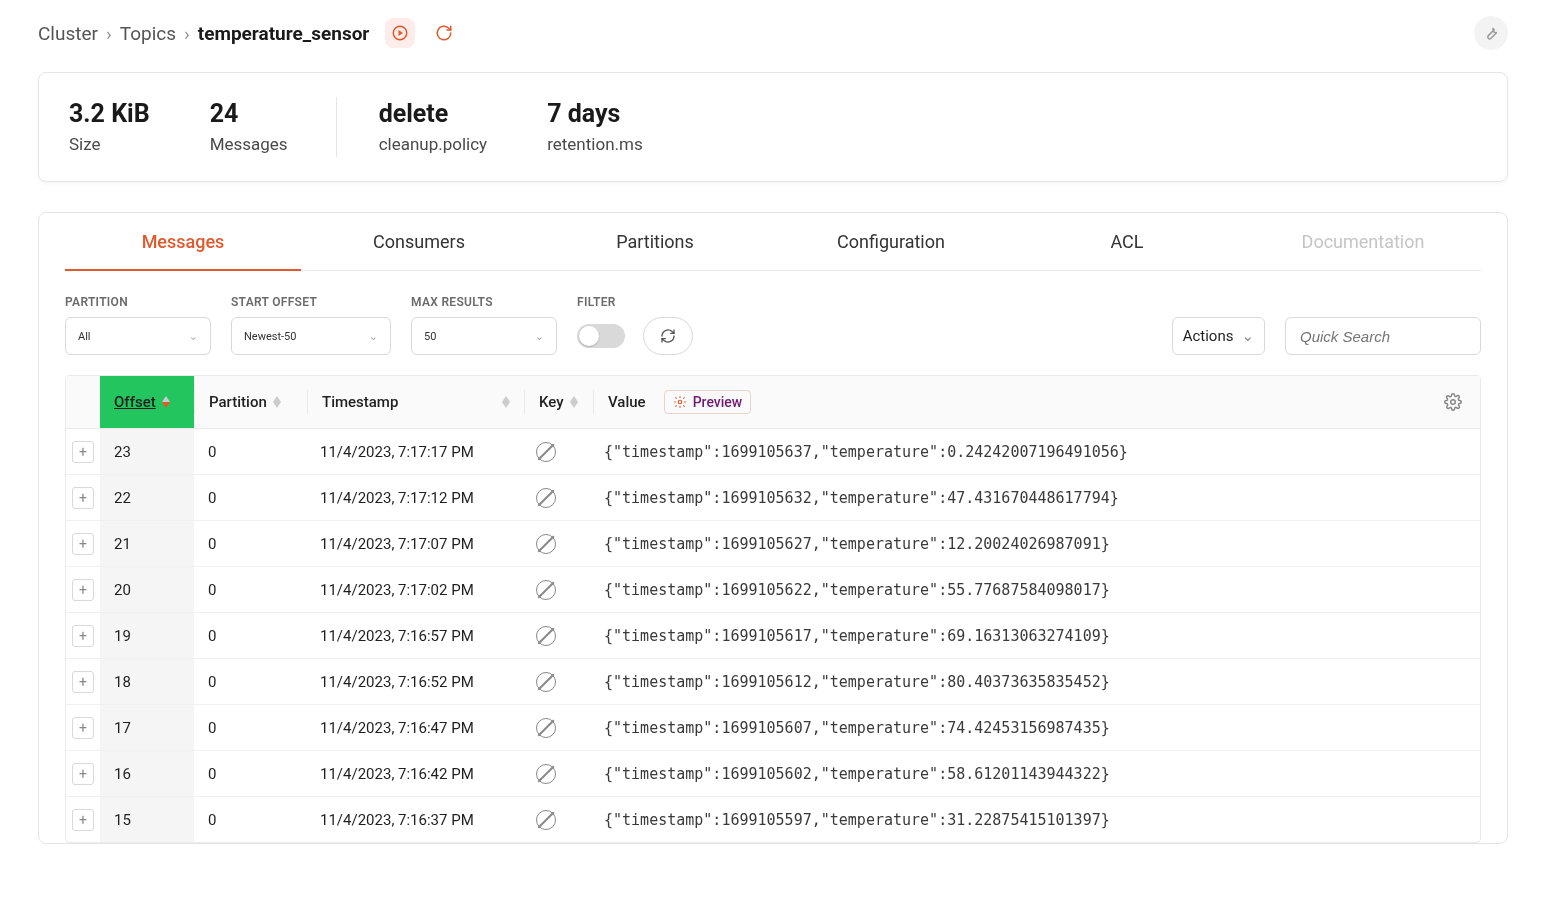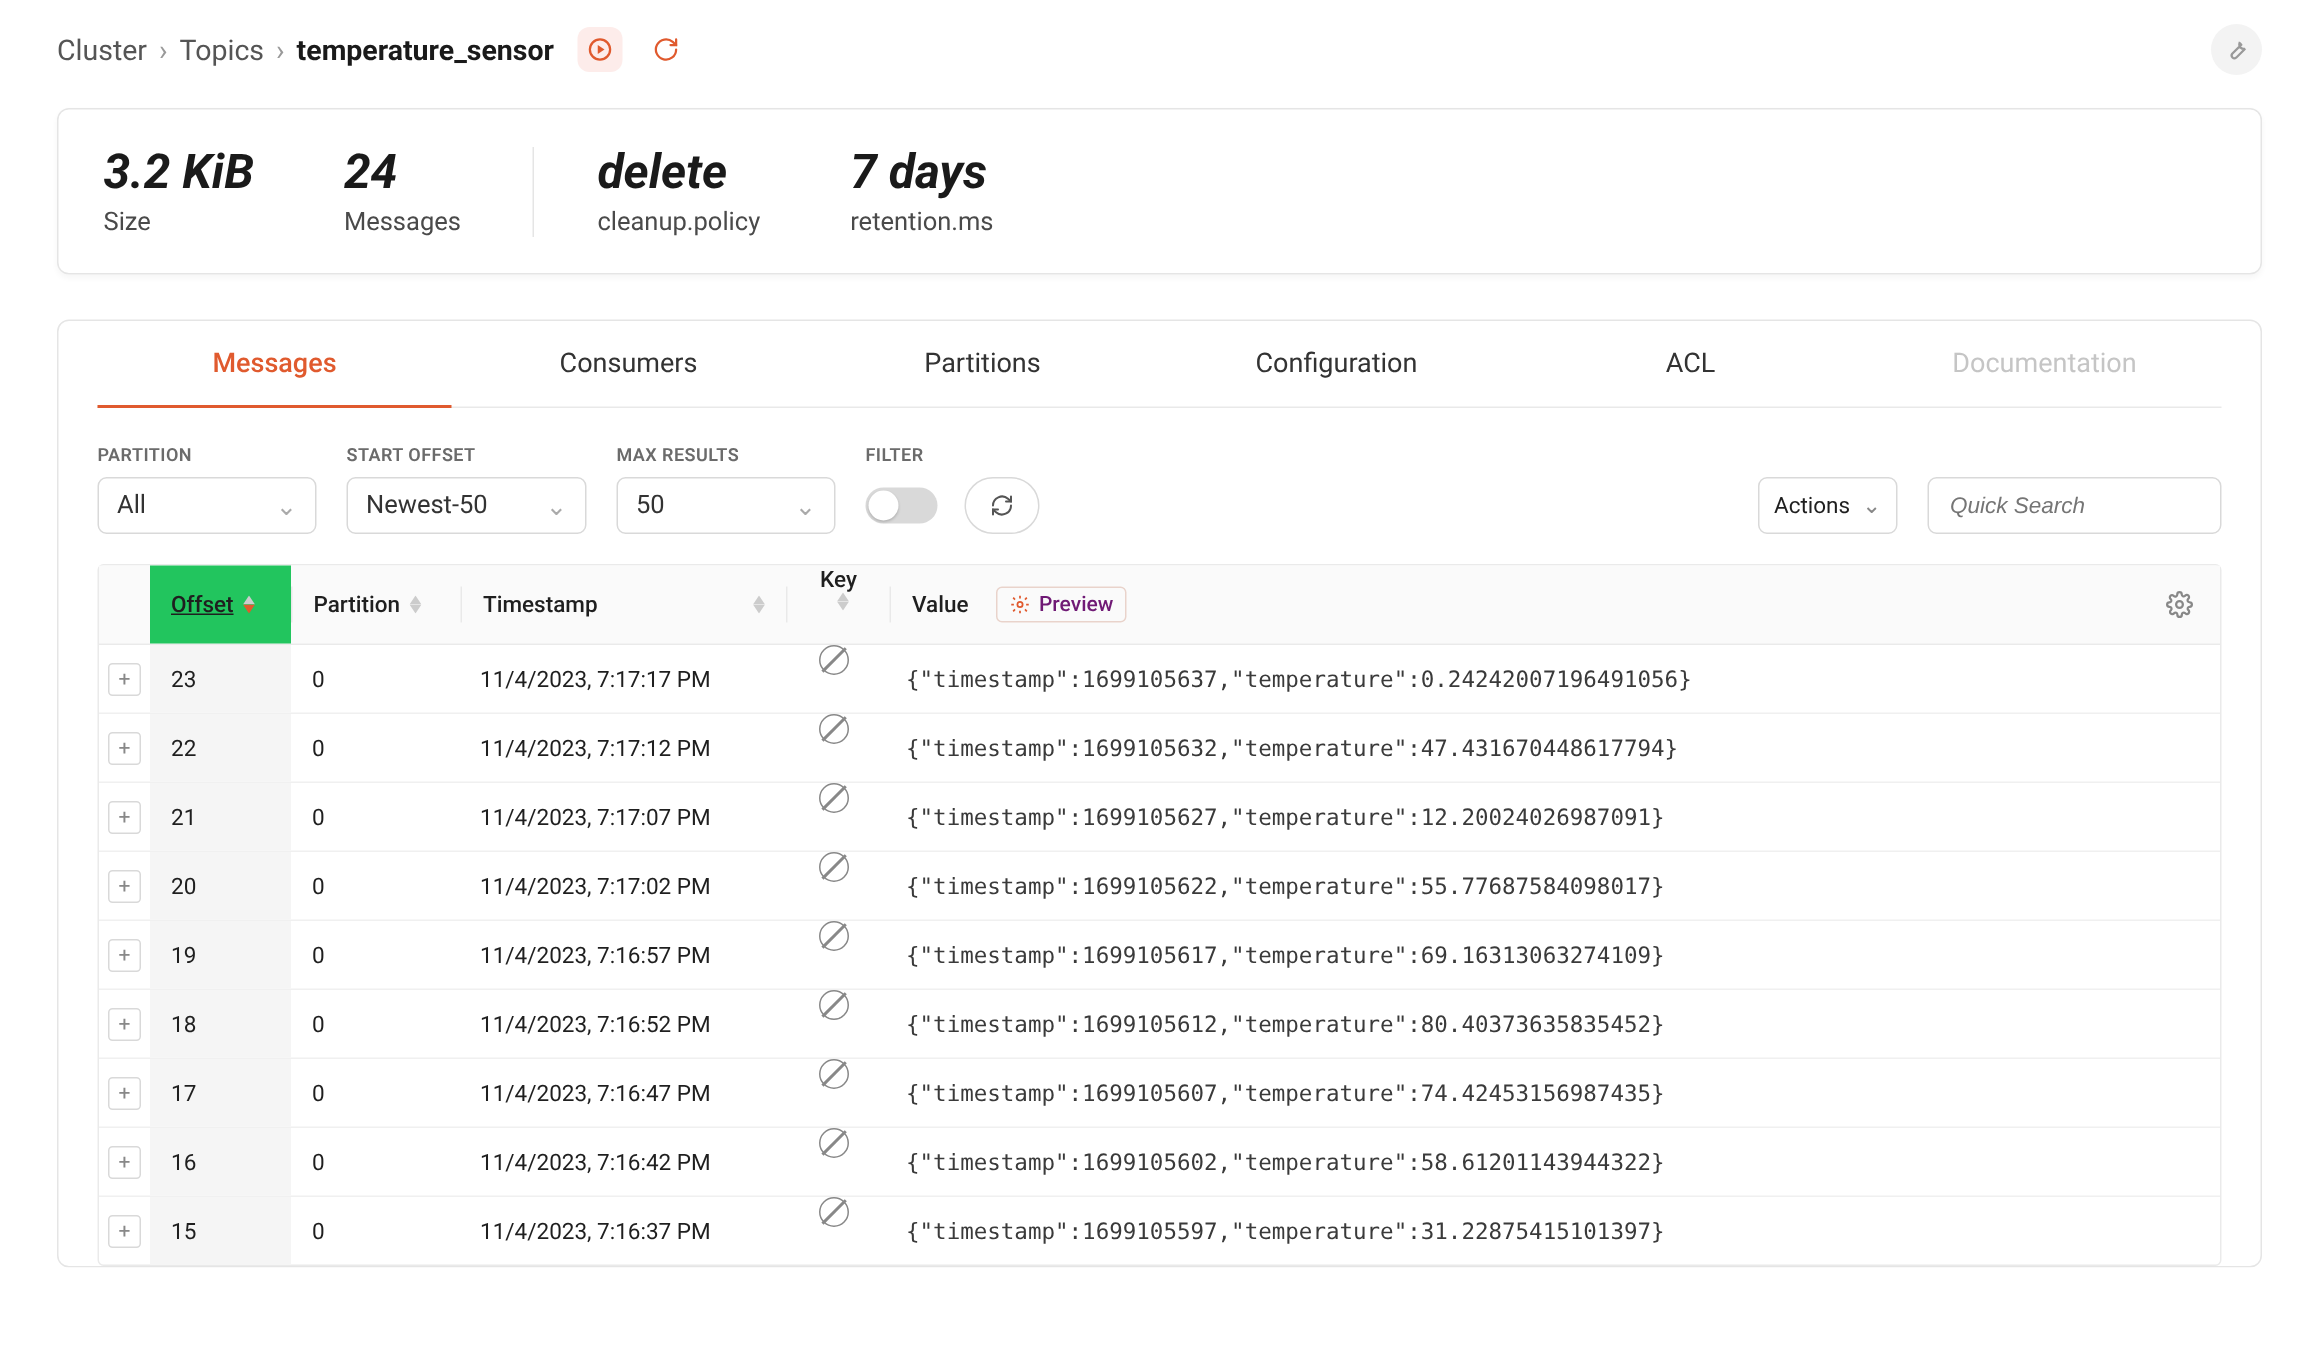--- a/index.html
+++ b/index.html
@@ -28,21 +28,21 @@
   .stats-card {
     border: 1px solid #e5e5e5;
     border-radius: 8px;
     padding: 24px 30px;
     display: flex;
     align-items: center;
     box-shadow: 0 2px 4px rgba(0,0,0,0.04);
     margin-bottom: 30px;
   }
   .stat { padding-right: 60px; }
-  .stat .val { font-size: 32px; font-weight: 700; color:#1a1a1a; line-height:1.1;font-style:italic; }
+  .stat .val { font-size: 25px; font-weight: 700; color:#1a1a1a; line-height:1.1; }
   .stat .lbl { font-size: 17px; color:#4a4a4a; margin-top: 6px; }
   .stats-divider { width: 1px; height: 60px; background:#e5e5e5; margin: 0 42px 0 -12px; }
 
   
   .tab-card {
     border: 1px solid #e5e5e5;
     border-radius: 8px;
     padding: 0 26px 0 26px;
   }
   .tabs { display:flex; border-bottom:1px solid #e9e9e9; height: 58px; }
@@ -50,21 +50,21 @@
   .tab.active { color:#e05a2e; font-weight:500; }
   .tab.active::after { content:""; position:absolute; bottom:-1px; left:0; right:0; height:2px; background:#e05a2e; }
   .tab.disabled { color:#c5c5c5; cursor:default; }
 
   
   .filters { display:flex; align-items:flex-end; gap:20px; padding: 24px 0 20px 0; }
   .filter { display:flex; flex-direction:column; gap:8px; }
   .filter-label { font-size:12px; font-weight:600; color:#6b6b6b; letter-spacing:0.3px; }
   .select, .input, .btn {
     height: 38px; border:1px solid #d9d9d9; border-radius:6px; background:#fff;
-    display:flex; align-items:center; padding:0 12px; font-size:17px; color:#333;
+    display:flex; align-items:center; padding:0 12px; font-size:11px; color:#333;
   }
   .select .chev-down { margin-left:auto; color:#aaa; }
   .w-partition{ width:146px; } .w-offset{ width:160px; } .w-max{ width:146px; }
   .toggle { width:48px; height:24px; border-radius:12px; background:#d9d9d9; position:relative; }
   .toggle::after { content:""; position:absolute; left:2px; top:2px; width:20px; height:20px; border-radius:50%; background:#fff; box-shadow:0 1px 2px rgba(0,0,0,0.2); }
   .refresh-pill { height:38px; width:50px; border:1px solid #d9d9d9; border-radius:19px; display:flex; align-items:center; justify-content:center; }
   .actions-btn { height:38px; border:1px solid #d9d9d9; border-radius:6px; padding:0 10px; display:flex; align-items:center; font-size:15px; gap:8px; }
   .search { height:38px; border:1px solid #d9d9d9; border-radius:6px; padding:0 14px; display:flex; align-items:center; width:196px; }
   .search input { border:none; outline:none; font-size:15px; font-style:italic; color:#888; width:100%; background:transparent; }
   .spacer { flex:1; }
@@ -74,21 +74,21 @@
   .thead { display:flex; background:#fafafa; height:52px; align-items:center; }
   .th, .td { padding:0 14px; display:flex; align-items:center; height:100%; font-size:15px; }
   .th { color:#1f1f1f; font-weight:500; }
   .th .sorter { display:inline-flex; flex-direction:column; margin-left:6px; line-height:0; }
   .sorter svg { display:block; }
   .col-expand{ width:34px; justify-content:center; padding:0; }
   .col-offset{ width:94px; background:#f5f5f5;}
   .thead .col-offset { background:#22c55e;text-decoration:underline; }
   .col-partition{ width:112px; }
   .col-ts{ width:216px; }
-  .col-key{ width:68px;flex-direction:column; }
+  .col-key{ width:68px; }
   .col-value{ flex:1; }
   .col-gear{ width:54px; justify-content:center; }
   .vdiv { width:1px; height:24px; background:#e9e9e9; }
   .preview-chip { display:inline-flex; align-items:center; gap:6px; border:1px solid #e9d3cb; color:#701a75; border-radius:4px; padding:3px 8px; font-size:14px; margin-left:18px; }
   .tbody .row { display:flex; height:46px; align-items:center; border-top:1px solid #f0f0f0; }
   .tbody .row:first-child{ border-top:1px solid #eaeaea; }
   .expand-btn { width:22px; height:22px; border:1px solid #d9d9d9; border-radius:3px; display:flex; align-items:center; justify-content:center; color:#888; font-size:14px; line-height:1; }
   .null-icon { width:20px; height:20px; border:1.8px solid #888; border-radius:50%; position:relative; }
   .null-icon::after{ content:""; position:absolute; width:22px; height:1.8px; background:#888; transform:rotate(-45deg); left:-2px; top:8px; }
   .mono { font-family: ui-monospace, SFMono-Regular, Menlo, Consolas, monospace; font-size:15px; color:#3a3a3a; white-space:nowrap; overflow:hidden; text-overflow:ellipsis; }

